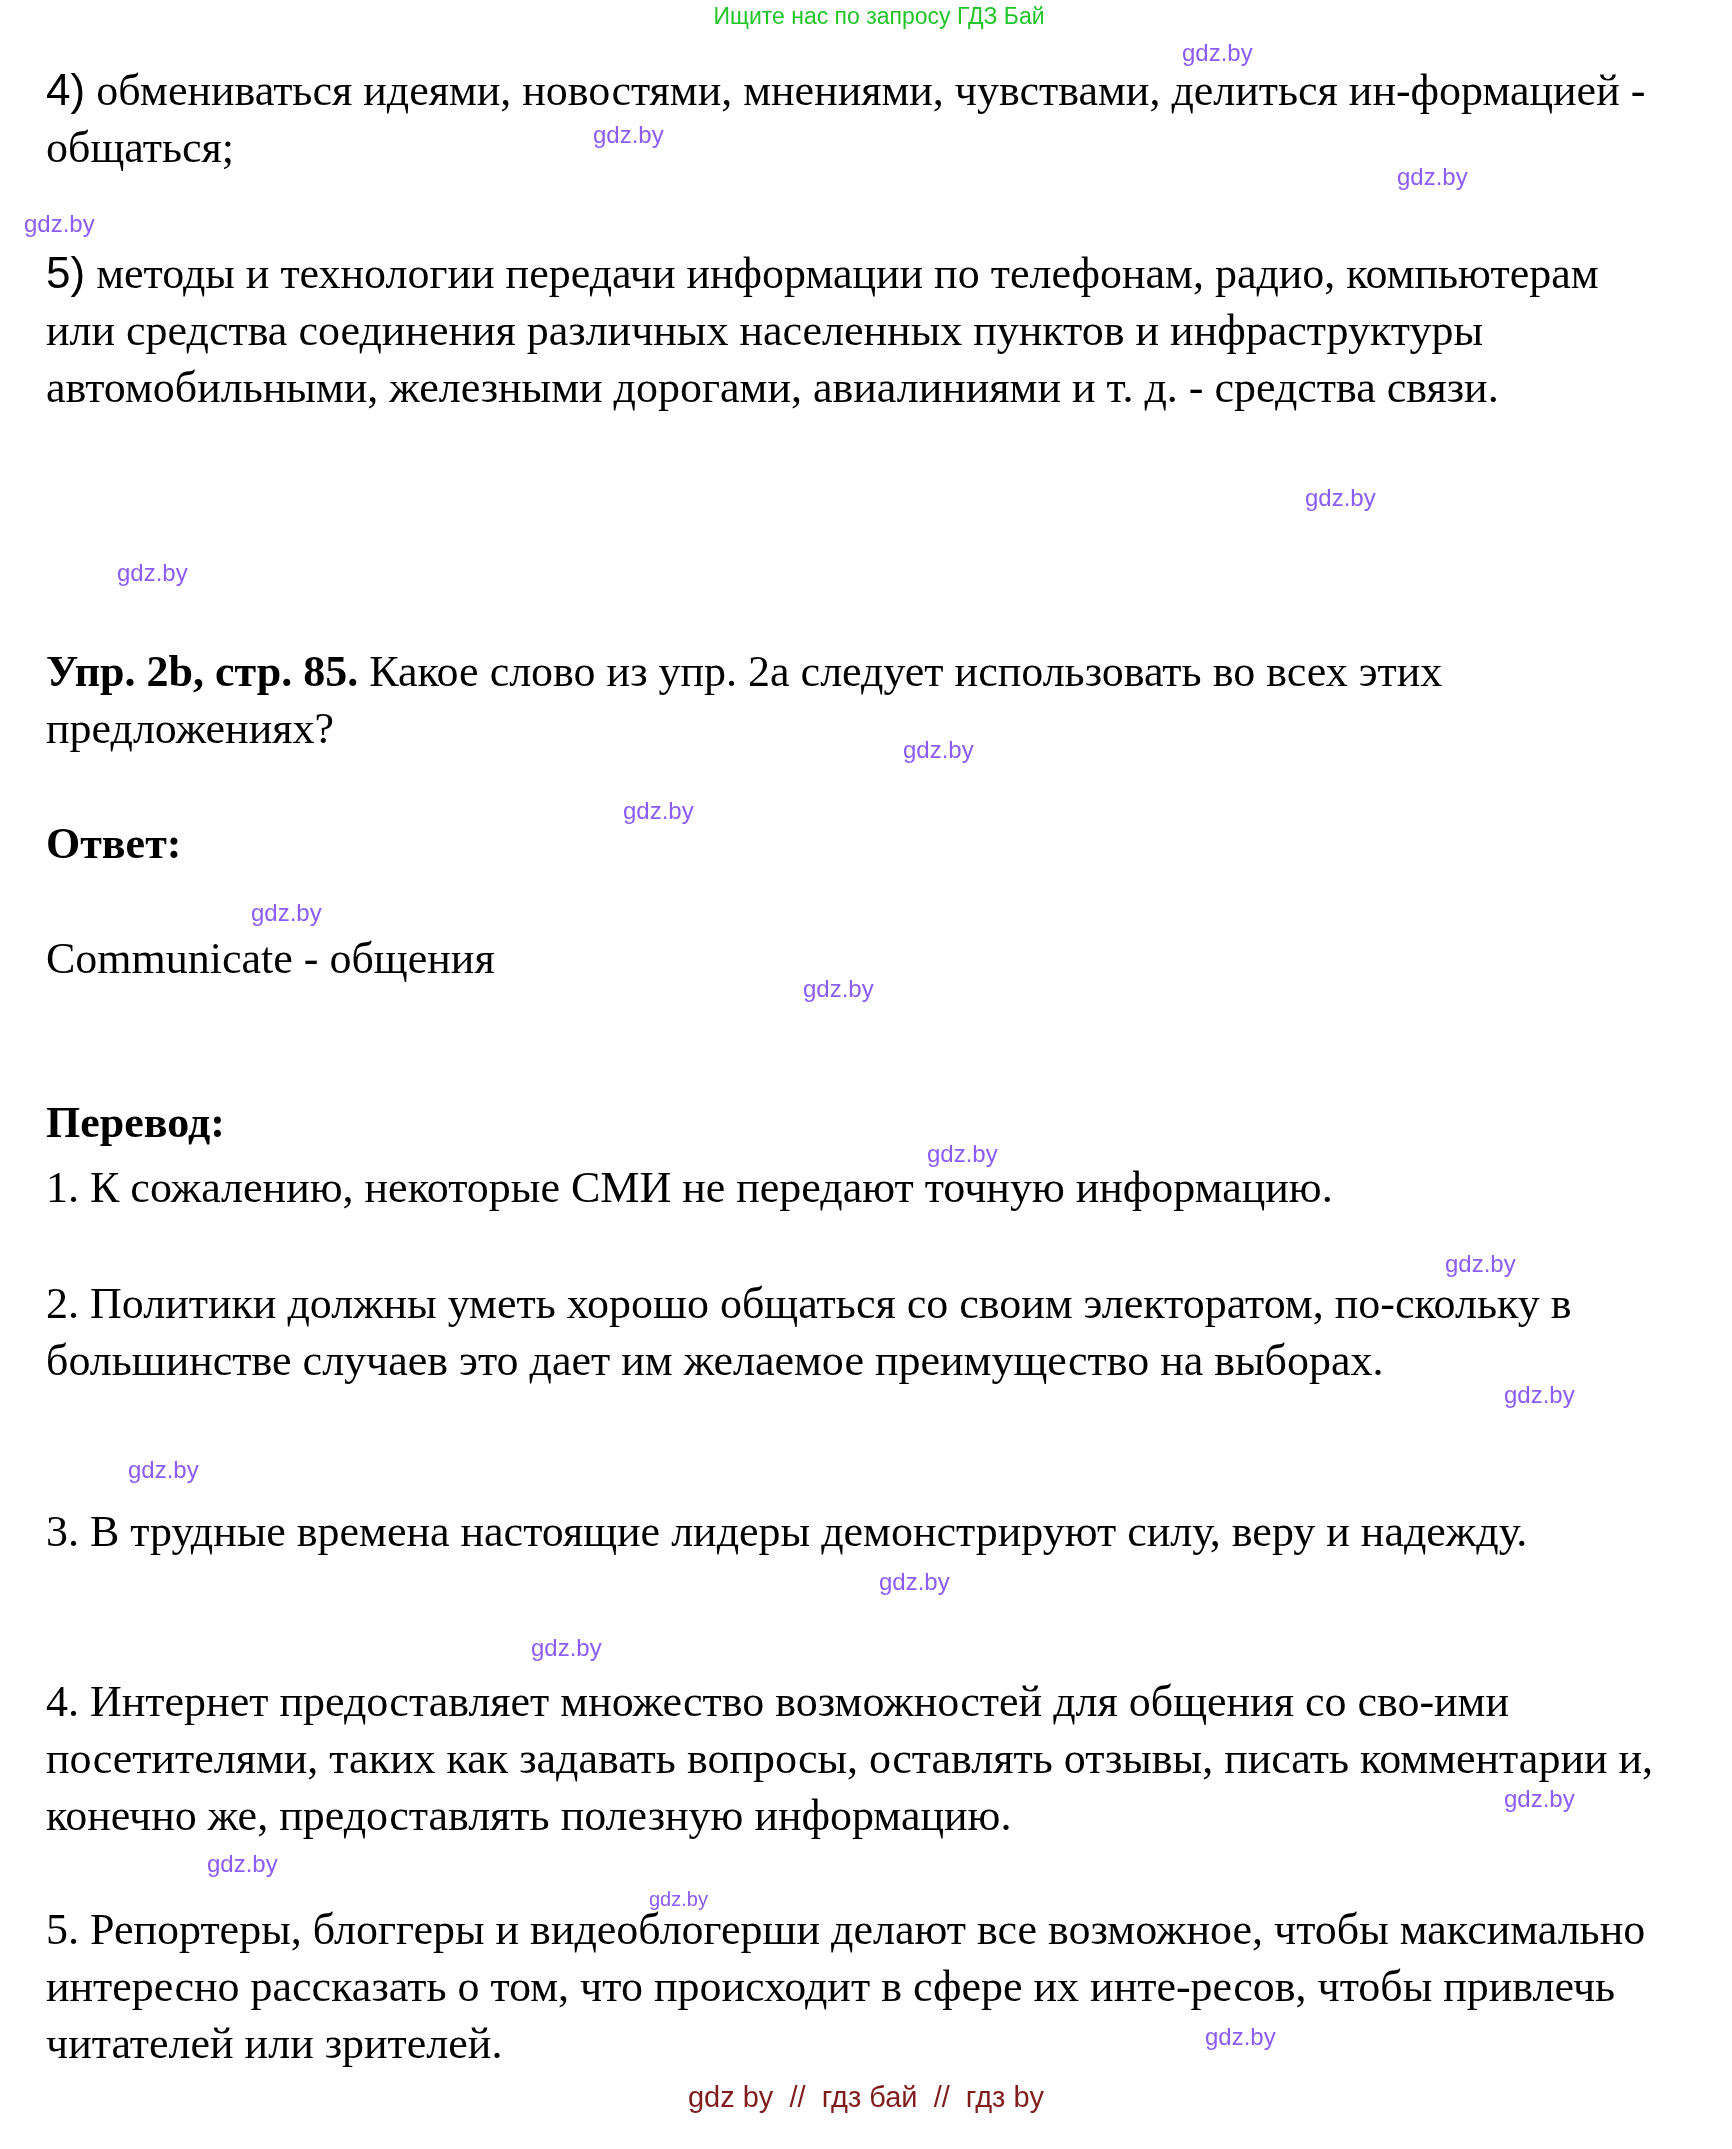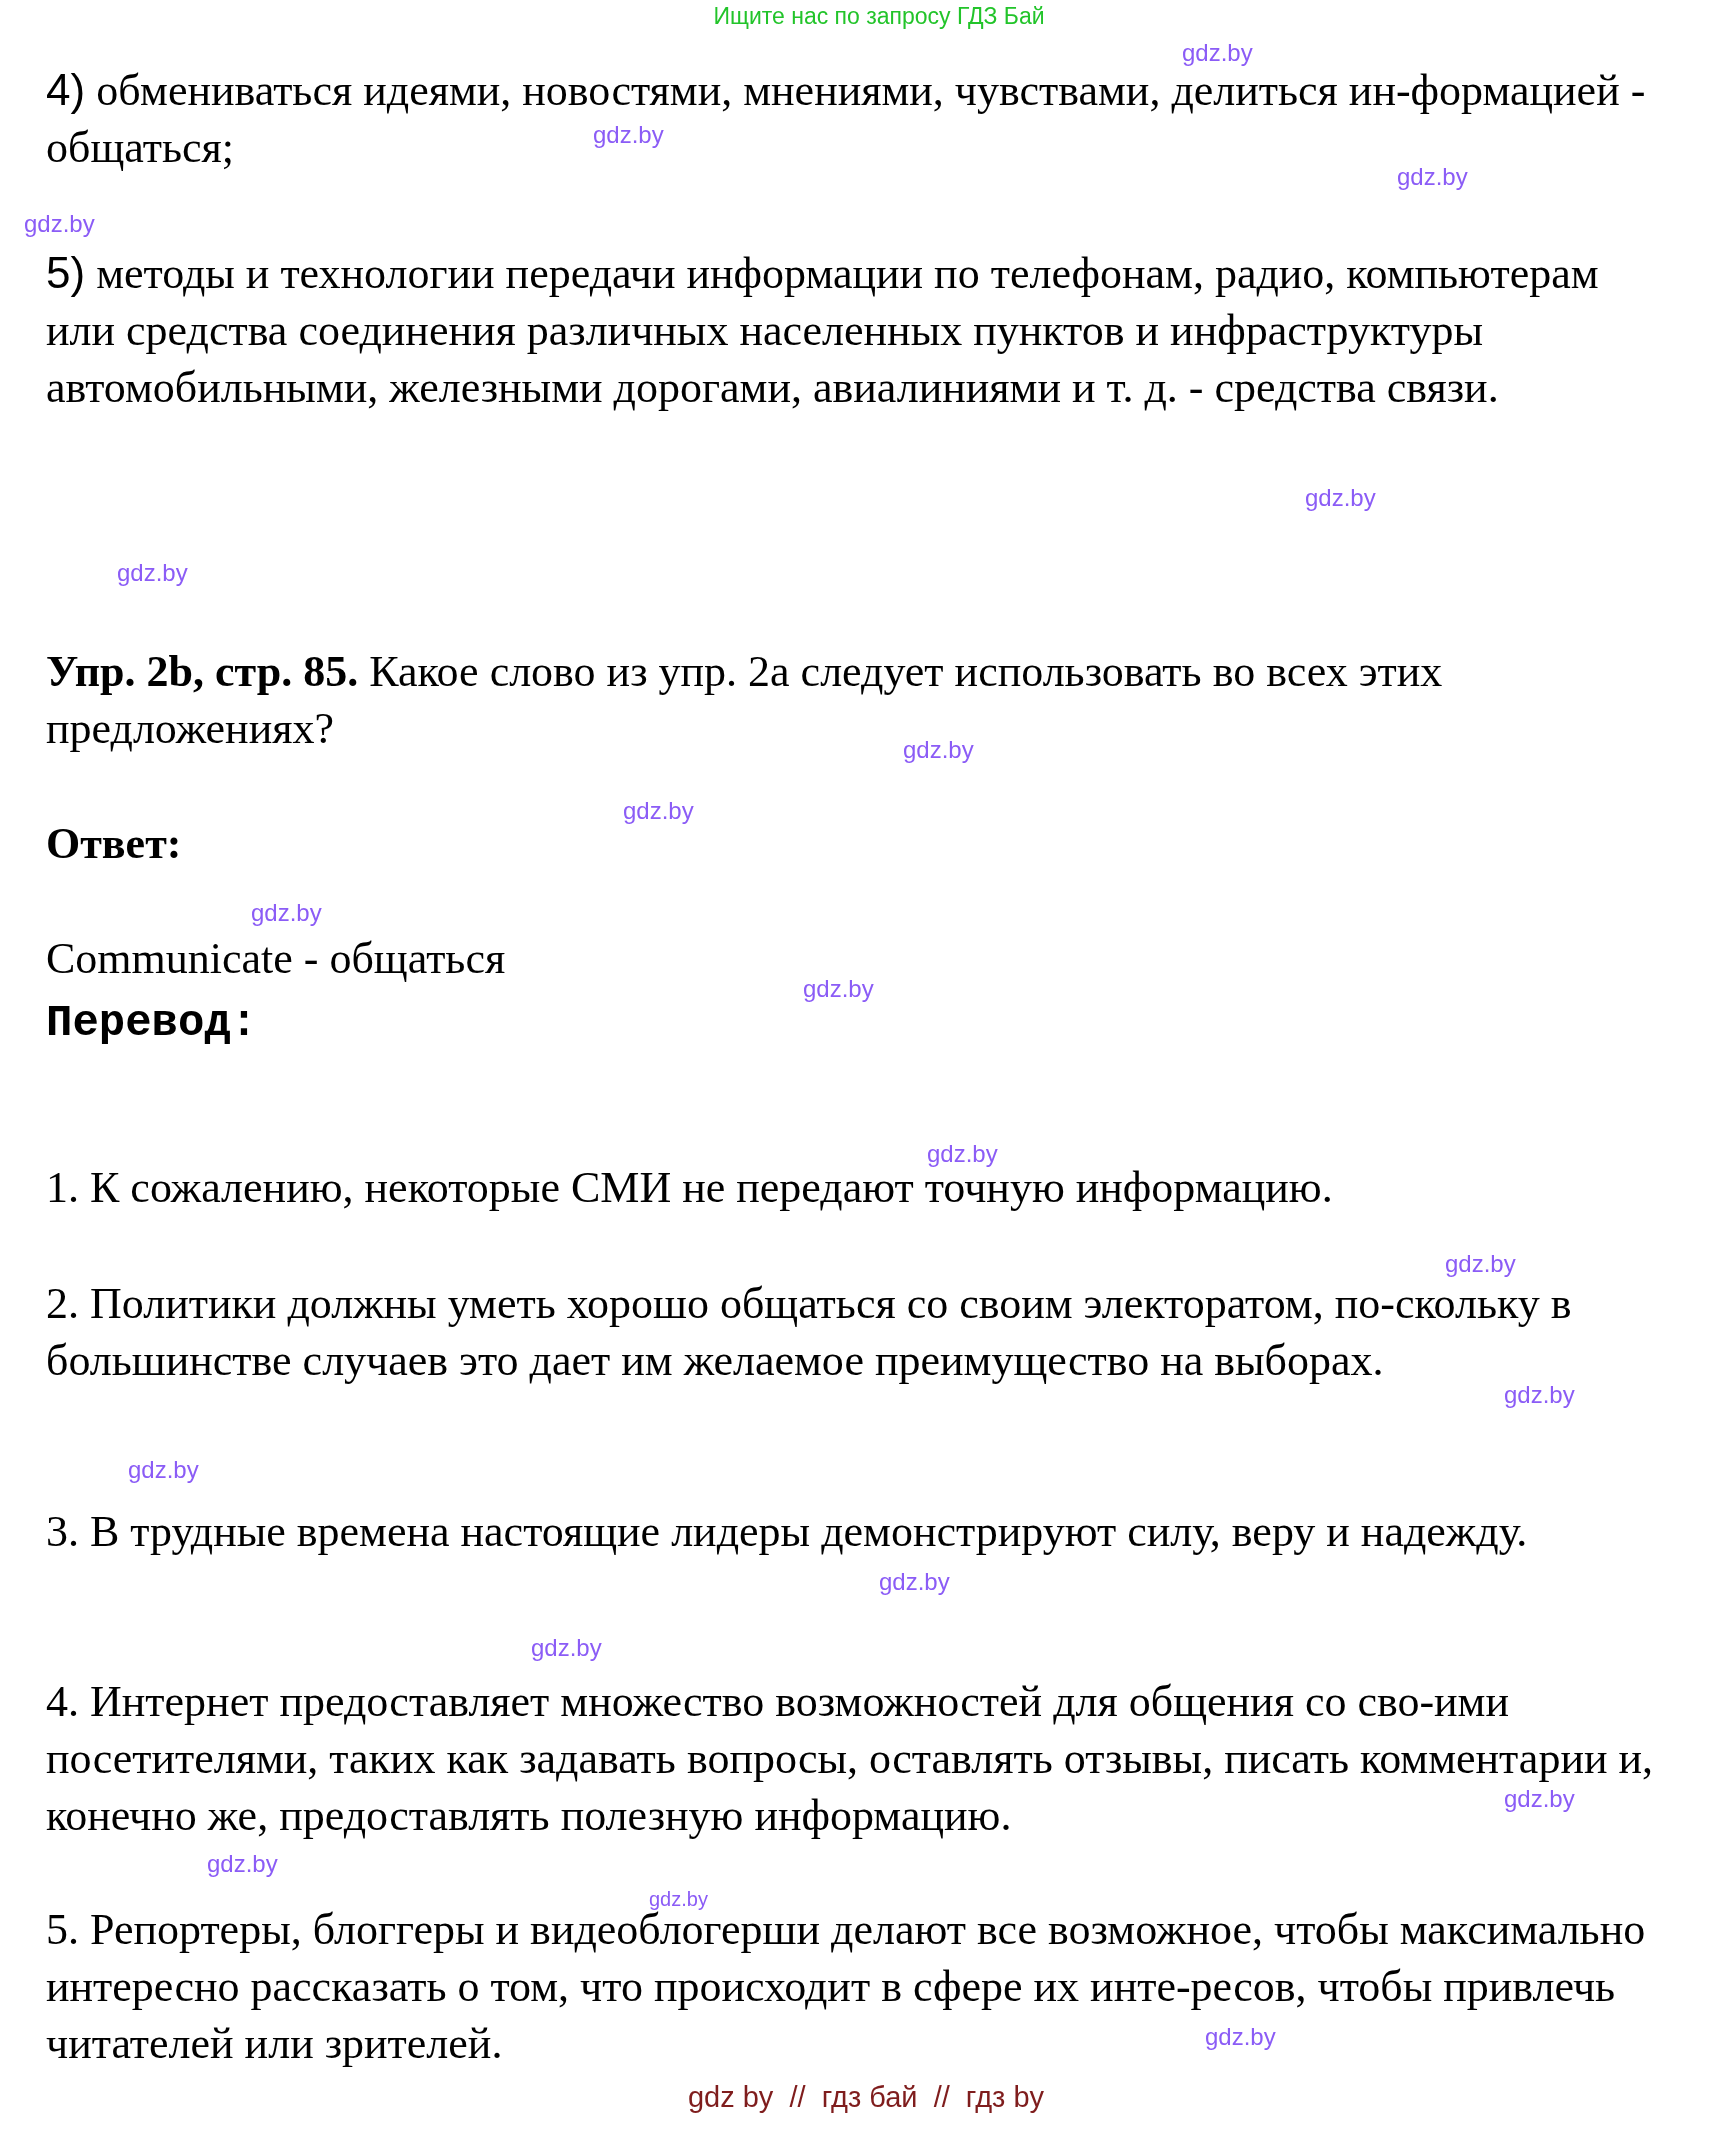--- a/index.html
+++ b/index.html
@@ -16,23 +16,23 @@
 <body>
 
 <div class="hdr">Ищите нас по запросу ГДЗ Бай</div>
 
 <div class="blk" style="top:61px;"><span class="num">4)</span><span> обмениваться идеями, новостями, мнениями, чувствами, делиться ин-формацией - общаться;</span></div>
 <div class="blk" style="top:244px;"><span class="num">5)</span><span> методы и технологии передачи информации по телефонам, радио, компьютерам или средства соединения различных населенных пунктов и инфраструктуры автомобильными, железными дорогами, авиалиниями и т. д. - средства связи.</span></div>
 
 <div class="blk" style="top:643px;"><span class="bold">Упр. 2b, стр. 85.</span><span> Какое слово из упр. 2а следует использовать во всех этих предложениях?</span></div>
 
 <div class="blk bold" style="top:815px;">Ответ:</div>
-<div class="blk" style="top:930px;">Communicate - общаться</div>
+<div class="blk" style="top:930px;">Communicate - общения</div>
 
-<div class="blk bold" style="top:995px;font-family:Liberation Mono, monospace;">Перевод:</div>
+<div class="blk bold" style="top:1094px;">Перевод:</div>
 
 <div class="blk" style="top:1159px;">1. К сожалению, некоторые СМИ не передают точную информацию.</div>
 <div class="blk" style="top:1275px;">2. Политики должны уметь хорошо общаться со своим электоратом, по-скольку в большинстве случаев это дает им желаемое преимущество на выборах.</div>
 <div class="blk" style="top:1503px;">3. В трудные времена настоящие лидеры демонстрируют силу, веру и надежду.</div>
 <div class="blk" style="top:1673px;">4. Интернет предоставляет множество возможностей для общения со сво-ими посетителями, таких как задавать вопросы, оставлять отзывы, писать комментарии и, конечно же, предоставлять полезную информацию.</div>
 <div class="blk" style="top:1901px;">5. Репортеры, блоггеры и видеоблогерши делают все возможное, чтобы максимально интересно рассказать о том, что происходит в сфере их инте-ресов, чтобы привлечь читателей или зрителей.</div>
 
 <span class="wm" style="left:1182px;top:39px;">gdz.by</span>
 <span class="wm" style="left:593px;top:121px;">gdz.by</span>
 <span class="wm" style="left:1397px;top:163px;">gdz.by</span>

